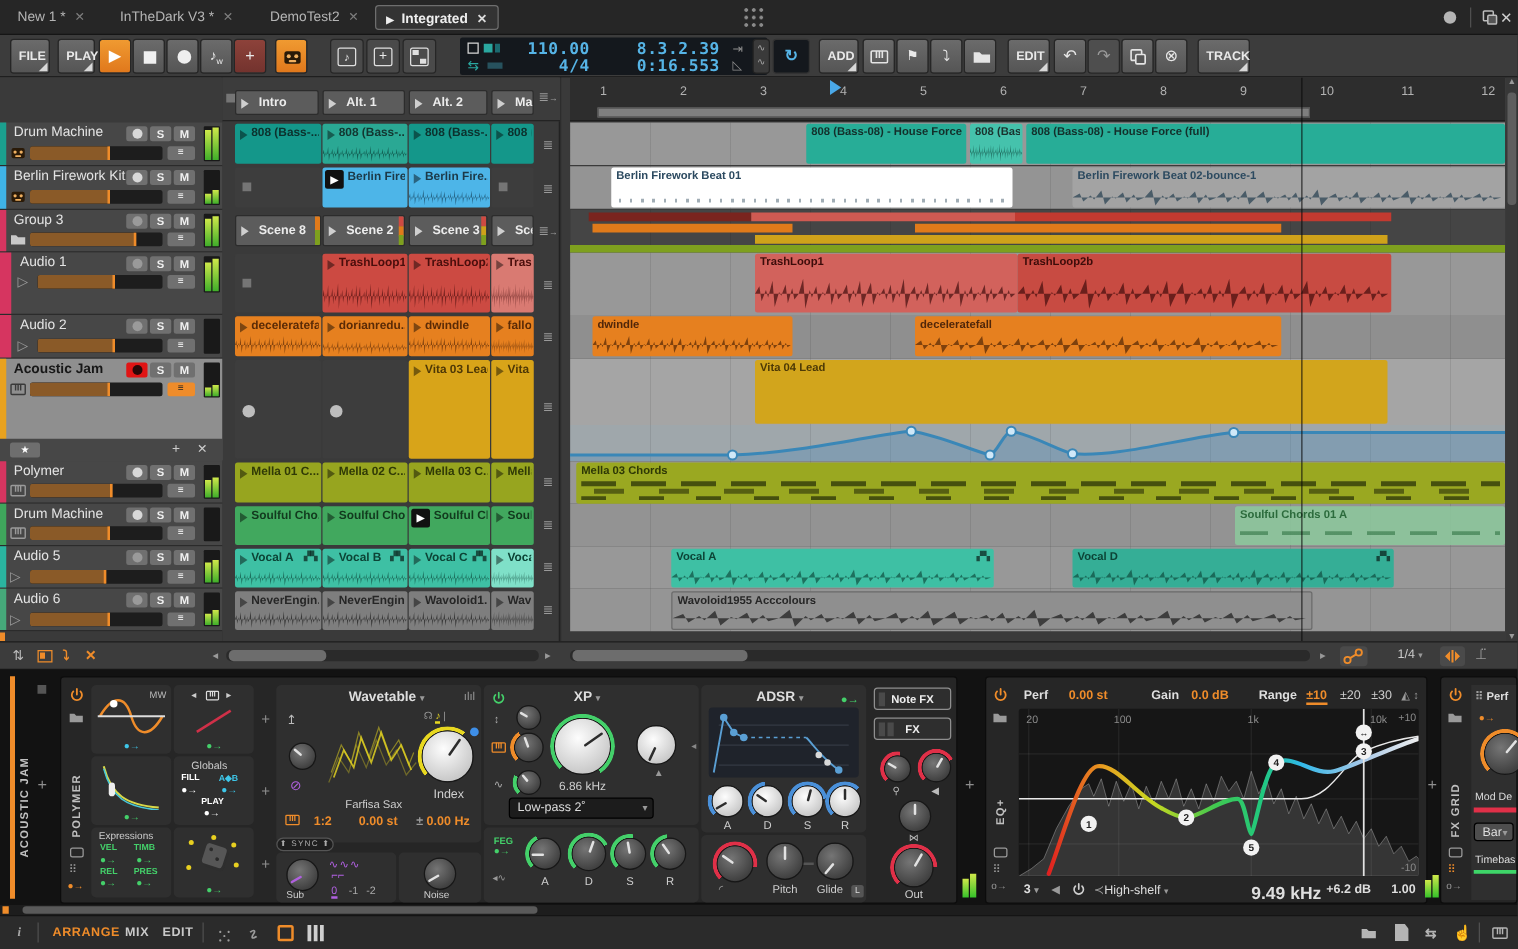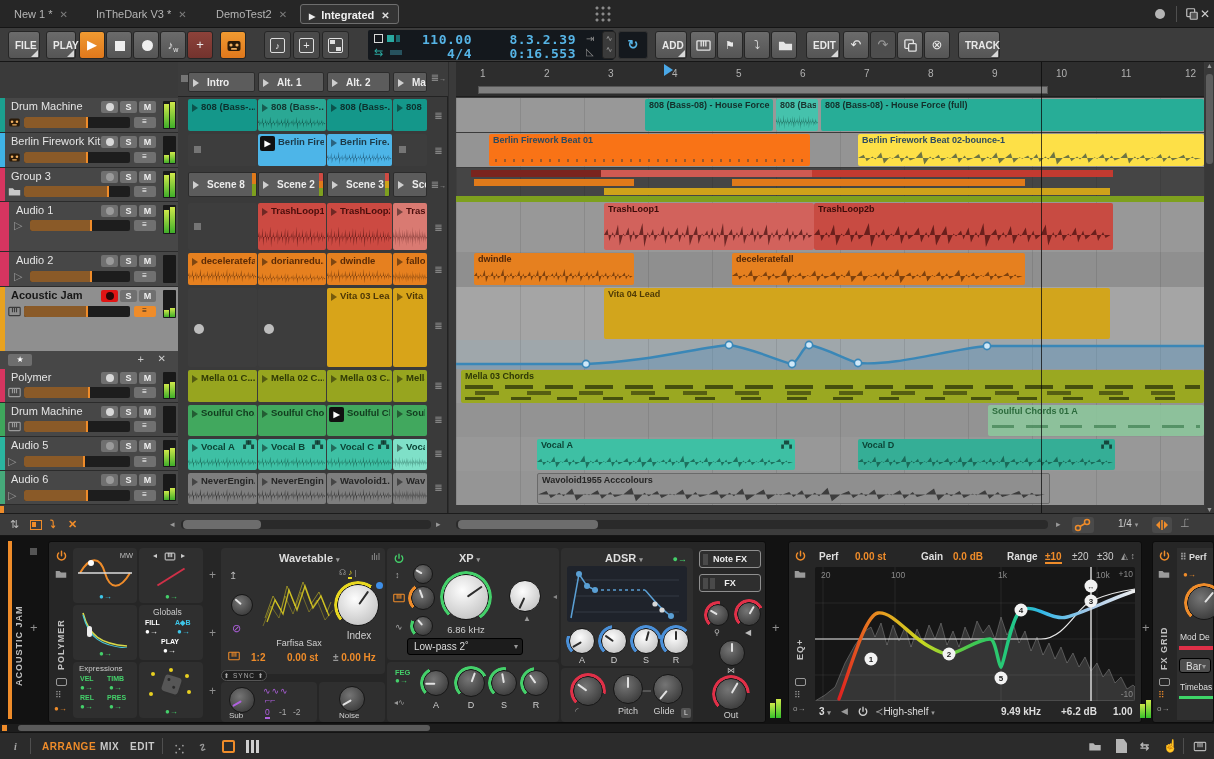--- a/index.html
+++ b/index.html
@@ -717,25 +717,25 @@
   <div class="ac" style="left:327px;top:37px;width:42px;height:32px;background:#45c2ac">
       <span class="lb">808 (Bass-08)</span>
       <svg class="wv" height="18" viewBox="0 0 120 20" preserveAspectRatio="none">
         <use href="#wvs" fill="rgba(5,50,42,.6)"></use>
       </svg>
     </div>
   <div class="ac nts" style="left:372px;top:37px;width:383px;height:32px;background:#27ad97">
       <span class="lb">808 (Bass-08) - House Force (full)</span>
     </div>
 
-  <div class="ac" style="left:40px;top:72px;width:321px;height:32px;background:#f97316">
+  <div class="ac" style="left:40px;top:72px;width:321px;height:32px;background:#ffffff">
       <span class="lb" style="color:#2c4a60">Berlin Firework Beat 01</span>
       <div class="a" style="left:6px;right:6px;bottom:4px;height:8px;background-image:repeating-linear-gradient(90deg,rgba(20,50,70,.4) 0 2px,transparent 2px 9px);background-size:100% 3px;background-repeat:repeat-x;background-position:0 100%"></div>
     </div>
-  <div class="ac" style="left:409px;top:72px;width:346px;height:32px;background:#fde047">
+  <div class="ac" style="left:409px;top:72px;width:346px;height:32px;background:#a3a3a3">
       <span class="lb" style="color:#2c4a60">Berlin Firework Beat 02-bounce-1</span>
       <svg class="wv" height="16" viewBox="0 0 120 20" preserveAspectRatio="none">
         <use href="#wvs" fill="rgba(15,45,65,.6)"></use>
       </svg>
     </div>
 
   <div class="a" style="left:22px;top:108px;width:130px;height:7px;background:#7a241e"></div>
   <div class="a" style="left:152px;top:108px;width:211px;height:7px;background:#cf5a52"></div>
   <div class="a" style="left:363px;top:108px;width:301px;height:7px;background:#c23a30"></div>
   <div class="a" style="left:25px;top:117px;width:160px;height:7px;background:#e07a1a"></div>
@@ -1191,21 +1191,21 @@
       <span class="tx" style="right:2px;top:2px;color:#8a8a8a;font-size:8.5px">+10</span>
       <span class="tx" style="right:2px;bottom:2px;color:#8a8a8a;font-size:8.5px">-10</span>
     </div>
 
     <span class="tx" style="left:30px;top:164px;color:#dedede;font-size:10px;font-weight:bold"><span>3</span> <span style="font-size:7px;color:#999">▾</span></span>
     <span class="tx" style="left:52px;top:164px;color:#9a9a9a;font-size:9px">◀</span>
     <svg class="a" style="left:68px;top:164px;color:#cfcfcf" width="12" height="12">
         <use href="#pw"></use>
       </svg>
     <span class="tx" style="left:86px;top:164px;color:#dedede;font-size:10px"><span style="color:#9a9a9a">≺</span><span>High-shelf</span> <span style="font-size:7px;color:#999">▾</span></span>
-    <span class="tx" style="left:212px;top:164px;color:#dedede;font-size:10px;font-weight:bold">9.49 kHz</span>
+    <span class="tx" style="left:212px;top:164px;color:#dedede;font-size:14px;font-weight:bold">9.49 kHz</span>
     <span class="tx" style="left:272px;top:164px;color:#dedede;font-size:10px;font-weight:bold">+6.2 dB</span>
     <span class="tx" style="left:324px;top:164px;color:#dedede;font-size:10px;font-weight:bold">1.00</span>
   </div>
   <div class="a" style="left:1140px;top:160px;width:12px;height:22px">
       <i class="a" style="left:0;bottom:0;width:5px;height:14px;background:linear-gradient(#cfe84a,#35c22a)"></i>
       <i class="a" style="left:6px;bottom:0;width:5px;height:18px;background:linear-gradient(#cfe84a,#35c22a)"></i>
     </div>
   <span class="tx" style="left:1142px;top:84px;color:#8e8e8e;font-size:13px">+</span>
 
   <div class="devbox" style="left:1152px;top:5px;width:62px;height:182px">

